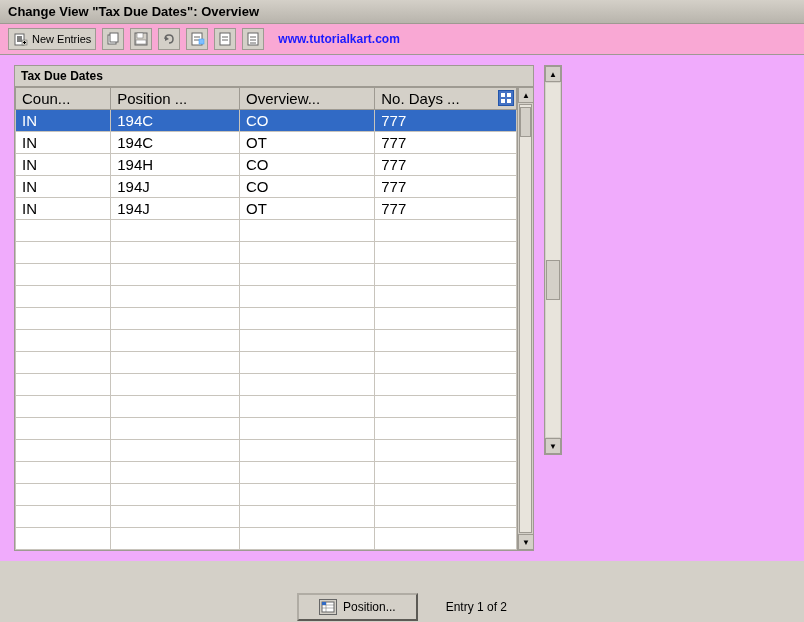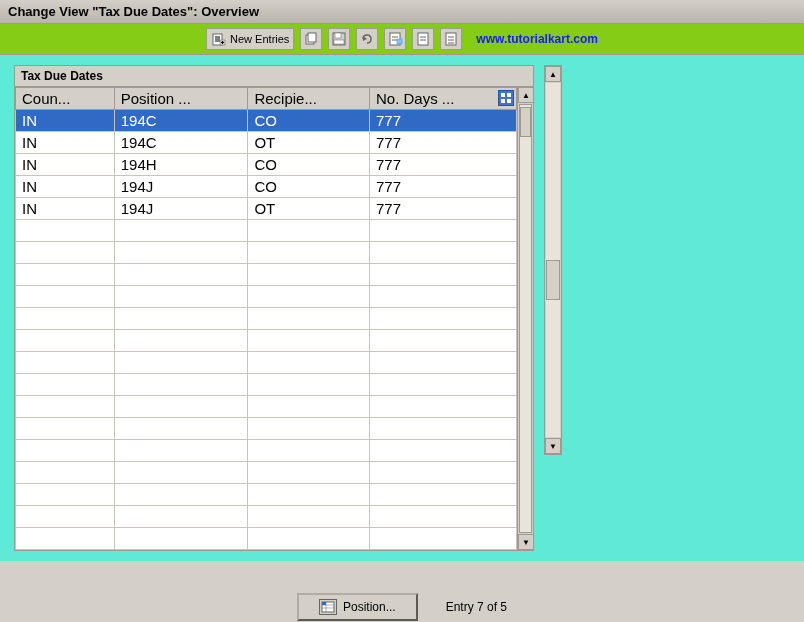--- a/index.html
+++ b/index.html
@@ -13,27 +13,26 @@
     }
     .title-bar {
       background: linear-gradient(to bottom, #d4d0c8, #b8b4ac);
       border-bottom: 1px solid #9e9a92;
       padding: 4px 8px;
       font-size: 13px;
       font-weight: bold;
       color: #000;
     }
     .toolbar {
-      background-color: #84cc16;
+      background-color: #f9a8d4;
       padding: 4px 8px;
       display: flex;
       align-items: center;
       gap: 6px;
       border-bottom: 1px solid #9e9a92;
-      justify-content: center;
     }
     .toolbar-btn {
       background: #d4d0c8;
       border: 1px solid #9e9a92;
       padding: 2px 4px;
       cursor: pointer;
       display: flex;
       align-items: center;
       font-size: 11px;
       gap: 3px;
@@ -47,21 +46,21 @@
       font-size: 12px;
     }
     .toolbar-url {
       color: #1a1aff;
       font-size: 12px;
       font-weight: bold;
       margin-left: 8px;
     }
     .main-area {
       padding: 10px;
-      background-color: #5eead4;
+      background-color: #f0abfc;
     }
     .table-container {
       background: #ffffff;
       border: 1px solid #9e9a92;
       width: 520px;
       margin-left: 4px;
     }
     .table-title {
       background: #d4d0c8;
       border-bottom: 1px solid #9e9a92;
@@ -214,21 +213,21 @@
 
     <div class="table-container">
       <div class="table-title">Tax Due Dates</div>
       <div style="display:flex;">
         <div style="flex:1; overflow:hidden;">
           <table class="data-table">
             <thead>
               <tr class="table-header-row">
                 <th style="width:60px;">Coun...</th>
                 <th style="width:75px;">Position ...</th>
-                <th style="width:75px;">Recipie...</th>
+                <th style="width:75px;">Overview...</th>
                 <th style="width:80px; position:relative;">
                   No. Days ...
                   <span style="position:absolute; right:2px; top:2px; width:16px; height:16px; background:#4472c4; border:1px solid #2255aa; display:inline-flex; align-items:center; justify-content:center; cursor:pointer;">
                     <svg width="12" height="12" viewBox="0 0 12 12">
                       <rect x="1" y="1" width="4" height="4" fill="white"></rect>
                       <rect x="7" y="1" width="4" height="4" fill="white"></rect>
                       <rect x="1" y="7" width="4" height="4" fill="white"></rect>
                       <rect x="7" y="7" width="4" height="4" fill="white"></rect>
                     </svg>
                   </span>
@@ -387,14 +386,14 @@
       <svg width="14" height="12" viewBox="0 0 14 12">
         <rect x="1" y="1" width="12" height="10" fill="white" stroke="#666" stroke-width="1"></rect>
         <line x1="1" y1="4" x2="13" y2="4" stroke="#666" stroke-width="0.5"></line>
         <line x1="1" y1="7" x2="13" y2="7" stroke="#666" stroke-width="0.5"></line>
         <line x1="5" y1="1" x2="5" y2="11" stroke="#666" stroke-width="0.5"></line>
         <rect x="1" y="1" width="4" height="3" fill="#316ac5"></rect>
       </svg>
     </span>
     <span>Position...</span>
   </button>
-  <span class="entry-info">Entry 7 of 5</span>
+  <span class="entry-info">Entry 1 of 2</span>
 </div>
 
 </body></html>

